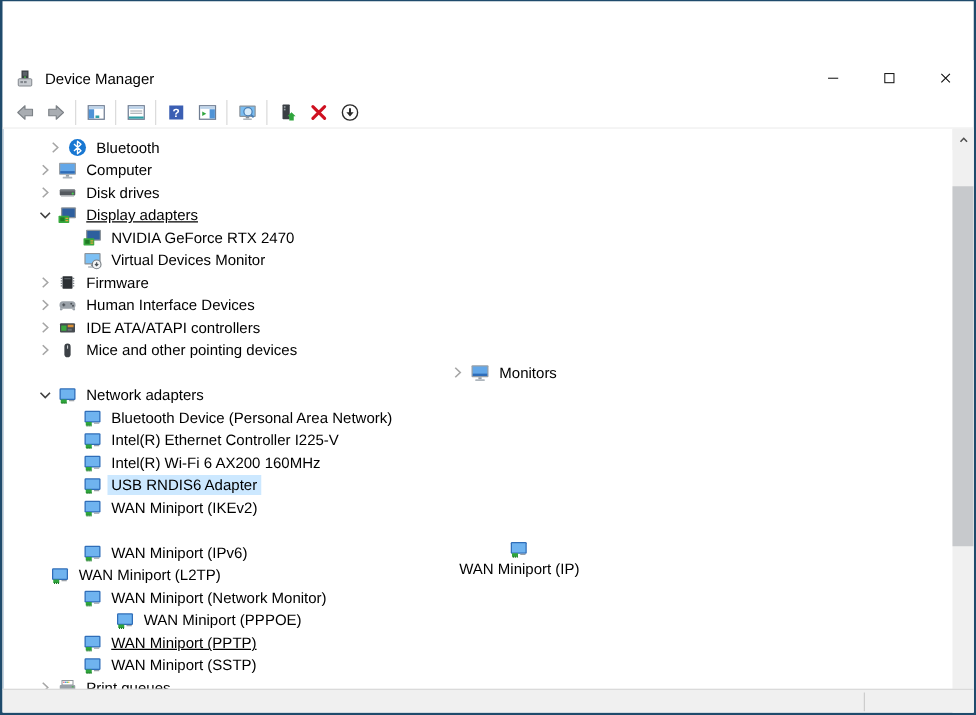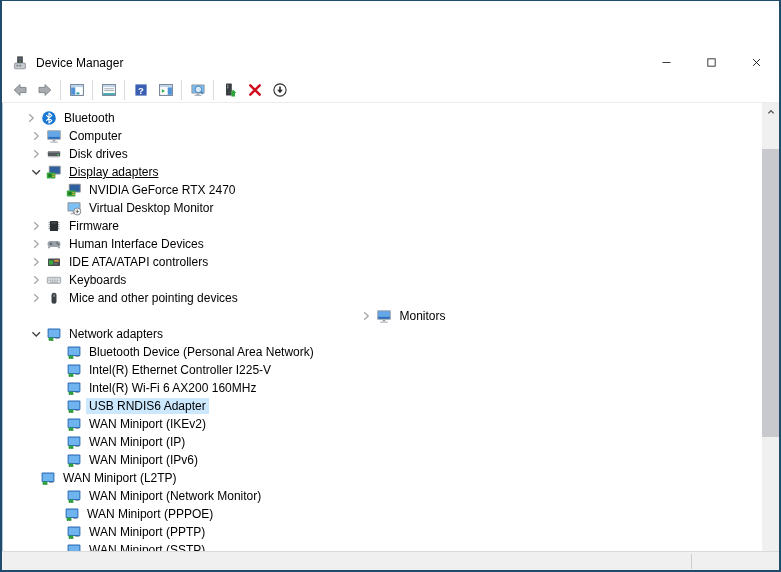--- a/index.html
+++ b/index.html
@@ -325,21 +325,21 @@
       </button>
       <button class="tb-btn">
         <svg viewBox="0 0 16 16">
           <use href="#tb-disable-device"></use>
         </svg>
       </button>
     </div>
 
   <div class="content">
     <div class="tree">
-        <div class="tree-row" style="padding-left: 21px;">
+        <div class="tree-row" style="padding-left: 34px;">
           <span class="chev">
             <svg viewBox="0 0 16 16">
               <use href="#chev-right"></use>
             </svg>
           </span>
           <span class="tree-ic">
             <svg viewBox="0 0 16 16">
               <use href="#ic-bluetooth"></use>
             </svg>
           </span>
@@ -393,21 +393,21 @@
           </span>
           <span class="tree-label">NVIDIA GeForce RTX 2470</span>
         </div>
         <div class="tree-row" style="padding-left: 46px;">
           <span class="chev"></span>
           <span class="tree-ic">
             <svg viewBox="0 0 16 16">
               <use href="#ic-virtual-monitor"></use>
             </svg>
           </span>
-          <span class="tree-label">Virtual Desktop Monitor</span>
+          <span class="tree-label">Virtual Devices Monitor</span>
         </div>
         <div class="tree-row" style="padding-left: 26px;">
           <span class="chev">
             <svg viewBox="0 0 16 16">
               <use href="#chev-right"></use>
             </svg>
           </span>
           <span class="tree-ic">
             <svg viewBox="0 0 16 16">
               <use href="#ic-firmware-chip"></use>
@@ -442,33 +442,20 @@
           <span class="tree-label">IDE ATA/ATAPI controllers</span>
         </div>
         <div class="tree-row" style="padding-left: 26px;">
           <span class="chev">
             <svg viewBox="0 0 16 16">
               <use href="#chev-right"></use>
             </svg>
           </span>
           <span class="tree-ic">
             <svg viewBox="0 0 16 16">
-              <use href="#ic-keyboard"></use>
-            </svg>
-          </span>
-          <span class="tree-label">Keyboards</span>
-        </div>
-        <div class="tree-row" style="padding-left: 26px;">
-          <span class="chev">
-            <svg viewBox="0 0 16 16">
-              <use href="#chev-right"></use>
-            </svg>
-          </span>
-          <span class="tree-ic">
-            <svg viewBox="0 0 16 16">
               <use href="#ic-mouse"></use>
             </svg>
           </span>
           <span class="tree-label">Mice and other pointing devices</span>
         </div>
         <div class="tree-row" style="padding-left: 26px; justify-content: center;">
           <span class="chev">
             <svg viewBox="0 0 16 16">
               <use href="#chev-right"></use>
             </svg>
@@ -531,21 +518,21 @@
         </div>
         <div class="tree-row" style="padding-left: 46px;">
           <span class="chev"></span>
           <span class="tree-ic">
             <svg viewBox="0 0 16 16">
               <use href="#ic-network-adapter"></use>
             </svg>
           </span>
           <span class="tree-label">WAN Miniport (IKEv2)</span>
         </div>
-        <div class="tree-row" style="padding-left: 46px;">
+        <div class="tree-row" style="padding-left: 46px; flex-direction: column;">
           <span class="chev"></span>
           <span class="tree-ic">
             <svg viewBox="0 0 16 16">
               <use href="#ic-network-adapter"></use>
             </svg>
           </span>
           <span class="tree-label">WAN Miniport (IP)</span>
         </div>
         <div class="tree-row" style="padding-left: 46px;">
           <span class="chev"></span>
@@ -567,30 +554,30 @@
         </div>
         <div class="tree-row" style="padding-left: 46px;">
           <span class="chev"></span>
           <span class="tree-ic">
             <svg viewBox="0 0 16 16">
               <use href="#ic-network-adapter"></use>
             </svg>
           </span>
           <span class="tree-label">WAN Miniport (Network Monitor)</span>
         </div>
-        <div class="tree-row" style="padding-left: 44px;">
+        <div class="tree-row" style="padding-left: 72px;">
           <span class="chev"></span>
           <span class="tree-ic">
             <svg viewBox="0 0 16 16">
               <use href="#ic-network-adapter"></use>
             </svg>
           </span>
           <span class="tree-label">WAN Miniport (PPPOE)</span>
         </div>
-        <div class="tree-row" style="padding-left: 46px;">
+        <div class="tree-row" style="padding-left: 46px; text-decoration: underline;">
           <span class="chev"></span>
           <span class="tree-ic">
             <svg viewBox="0 0 16 16">
               <use href="#ic-network-adapter"></use>
             </svg>
           </span>
           <span class="tree-label">WAN Miniport (PPTP)</span>
         </div>
         <div class="tree-row" style="padding-left: 46px;">
           <span class="chev"></span>

